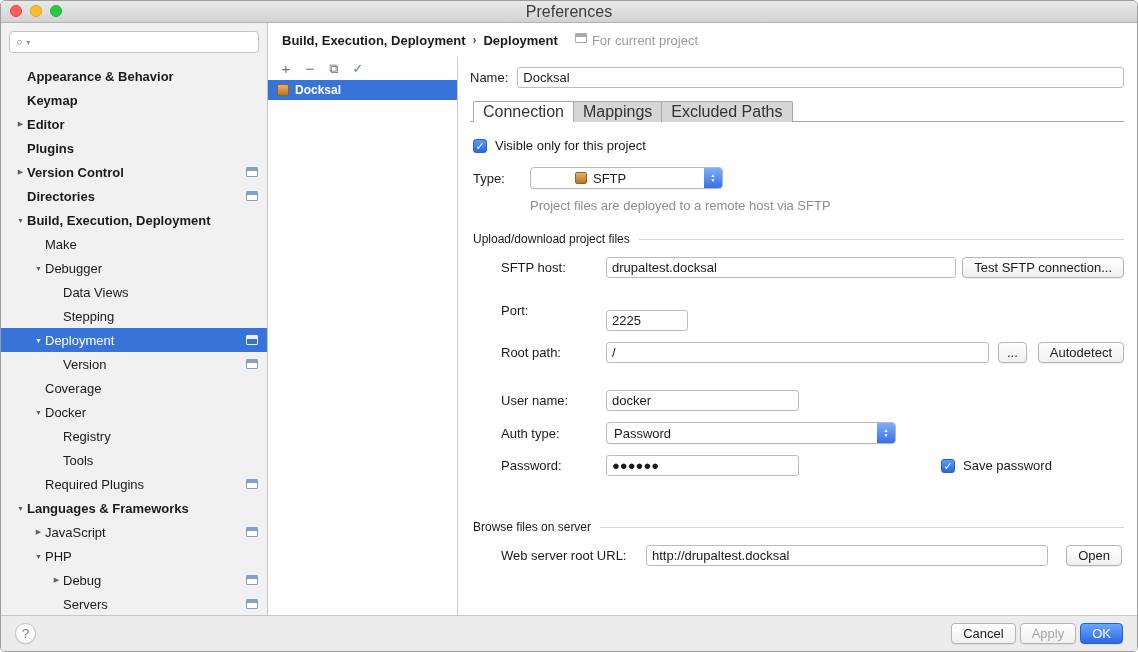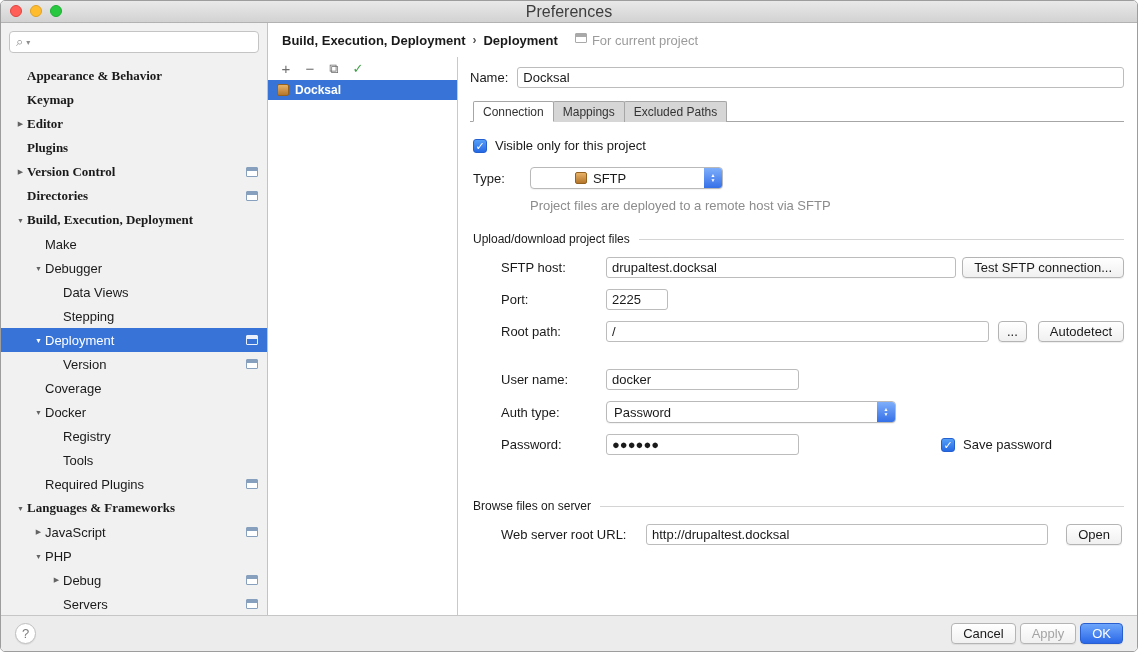--- a/index.html
+++ b/index.html
@@ -22,21 +22,21 @@
   .searchbox { margin:8px; height:22px; background:#fff; border:1px solid #c4c4c4; border-radius:4px; display:flex; align-items:center; padding:0 6px; gap:3px; color:#8e8e8e; }
   .search-glyph { font-size:13px; color:#8e8e8e; }
   .search-caret { font-size:8px; color:#8e8e8e; }
 
   .tree { flex:1; overflow:hidden; padding-top:3px; }
   .tree-row { height:24px; display:flex; align-items:center; padding-right:9px; cursor:default; }
   .tree-arrow { flex:0 0 13px; width:13px; text-align:center; font-size:7px; color:#636363; }
   .lvl0 { padding-left:13px; }
   .lvl1 { padding-left:31px; }
   .lvl2 { padding-left:49px; }
-  .tree-row.bold .tree-label { font-weight:bold;font-family:Liberation Serif, serif; }
+  .tree-row.bold .tree-label { font-weight:bold; }
   .tree-label { flex:1; white-space:nowrap; overflow:hidden; }
   .tree-row.selected { background:#3874d8; }
   .tree-row.selected .tree-label, .tree-row.selected .tree-arrow { color:#fff; }
   .project-badge { flex:0 0 12px; width:12px; height:10px; border:1px solid #87a0bd; box-shadow:inset 0 3px 0 #87a0bd; border-radius:1px; background:#fff; }
   .tree-row.selected .project-badge { border-color:#eaf0fb; box-shadow:inset 0 3px 0 #eaf0fb; background:transparent; }
 
   
   .right-region { flex:1; display:flex; flex-direction:column; min-width:0; background:#fff; }
   .breadcrumb { flex:0 0 34px; display:flex; align-items:center; padding:0 14px; gap:7px; background:#fff; }
   .crumb { font-weight:bold; }
@@ -57,21 +57,21 @@
   .server-row.selected { background:#3874d8; color:#fff; font-weight:bold; }
   .sftp-icon { flex:0 0 12px; width:12px; height:12px; border-radius:2px; background:linear-gradient(#e8b267,#b5762b); border:1px solid #95611f; color:#fff; font-size:5px; display:flex; align-items:center; justify-content:center; }
 
   
   .form-panel { flex:1; background:#fff; padding:6px 13px 0 12px; min-width:0; }
   .name-row { display:flex; align-items:center; gap:9px; margin-top:4px; }
   .text-input { height:21px; border:1px solid #bcbcbc; border-radius:3px; padding:0 5px; font:inherit; font-size:13px; background:#fff; color:#1a1a1a; outline:none; }
   .name-input { flex:1; }
 
   .tabs { display:flex; margin-top:13px; padding-left:3px; border-bottom:1px solid #a6a6a6; }
-  .tab { height:21px; padding:0 9px; display:flex; align-items:center; font-size:12px; border:1px solid #a6a6a6; border-bottom:none; background:#d6d6d6; color:#333; margin-bottom:-1px; border-radius:2px 2px 0 0; }
+  .tab { height:21px; padding:0 9px; display:flex; align-items:center; font-size:16px; border:1px solid #a6a6a6; border-bottom:none; background:#d6d6d6; color:#333; margin-bottom:-1px; border-radius:2px 2px 0 0; }
   .tab + .tab { margin-left:-1px; }
   .tab.active { background:#fff; border-bottom:1px solid #fff; z-index:2; }
 
   .tab-content { padding:16px 0 0 3px; }
   .check-row { display:flex; align-items:center; gap:8px; }
   .checkbox { flex:0 0 14px; width:14px; height:14px; border-radius:3px; background:linear-gradient(#55a0f8,#2569e4); border:1px solid #2460cf; color:#fff; font-size:11px; line-height:12px; text-align:center; font-weight:bold; }
 
   .type-row { display:flex; align-items:center; margin-top:14px; }
   .label-type { width:57px; }
   .mac-select { position:relative; height:22px; border:1px solid #b9b9b9; border-radius:4px; background:#fff; display:flex; align-items:center; padding:0 26px 0 7px; gap:6px; box-shadow:0 1px 1px rgba(0,0,0,0.05); }
@@ -84,21 +84,21 @@
 
   .section-row { display:flex; align-items:center; gap:9px; margin-top:19px; }
   .section-title { font-size:12px; color:#1a1a1a; white-space:nowrap; }
   .section-row .line { flex:1; height:1px; background:#d4d4d4; }
 
   .form-indent { margin-left:28px; }
   .f-row { display:flex; align-items:center; margin-top:11px; }
   .f-label { flex:0 0 105px; width:105px; }
   .host-input { width:350px; }
   .row-spacer { flex:1; }
-  .port-input { width:62px; }
+  .port-input { width:82px;margin-top:21px; }
   .root-input { flex:1; }
   .user-input, .pass-input { width:193px; }
   .gap-row { margin-top:27px; }
   .save-pass { margin-left:142px; }
 
   .mac-btn { height:21px; padding:0 11px; border:1px solid #b4b4b4; border-radius:4px; background:linear-gradient(#ffffff,#f0f0f0); font:inherit; font-size:13px; color:#1a1a1a; box-shadow:0 1px 1px rgba(0,0,0,0.07); cursor:default; white-space:nowrap; }
   .dots-btn { padding:0 8px; margin-left:9px; }
   .autodetect-btn { margin-left:11px; }
   .adv-row { margin-top:24px; }
   .browse-section { margin-top:44px; }

